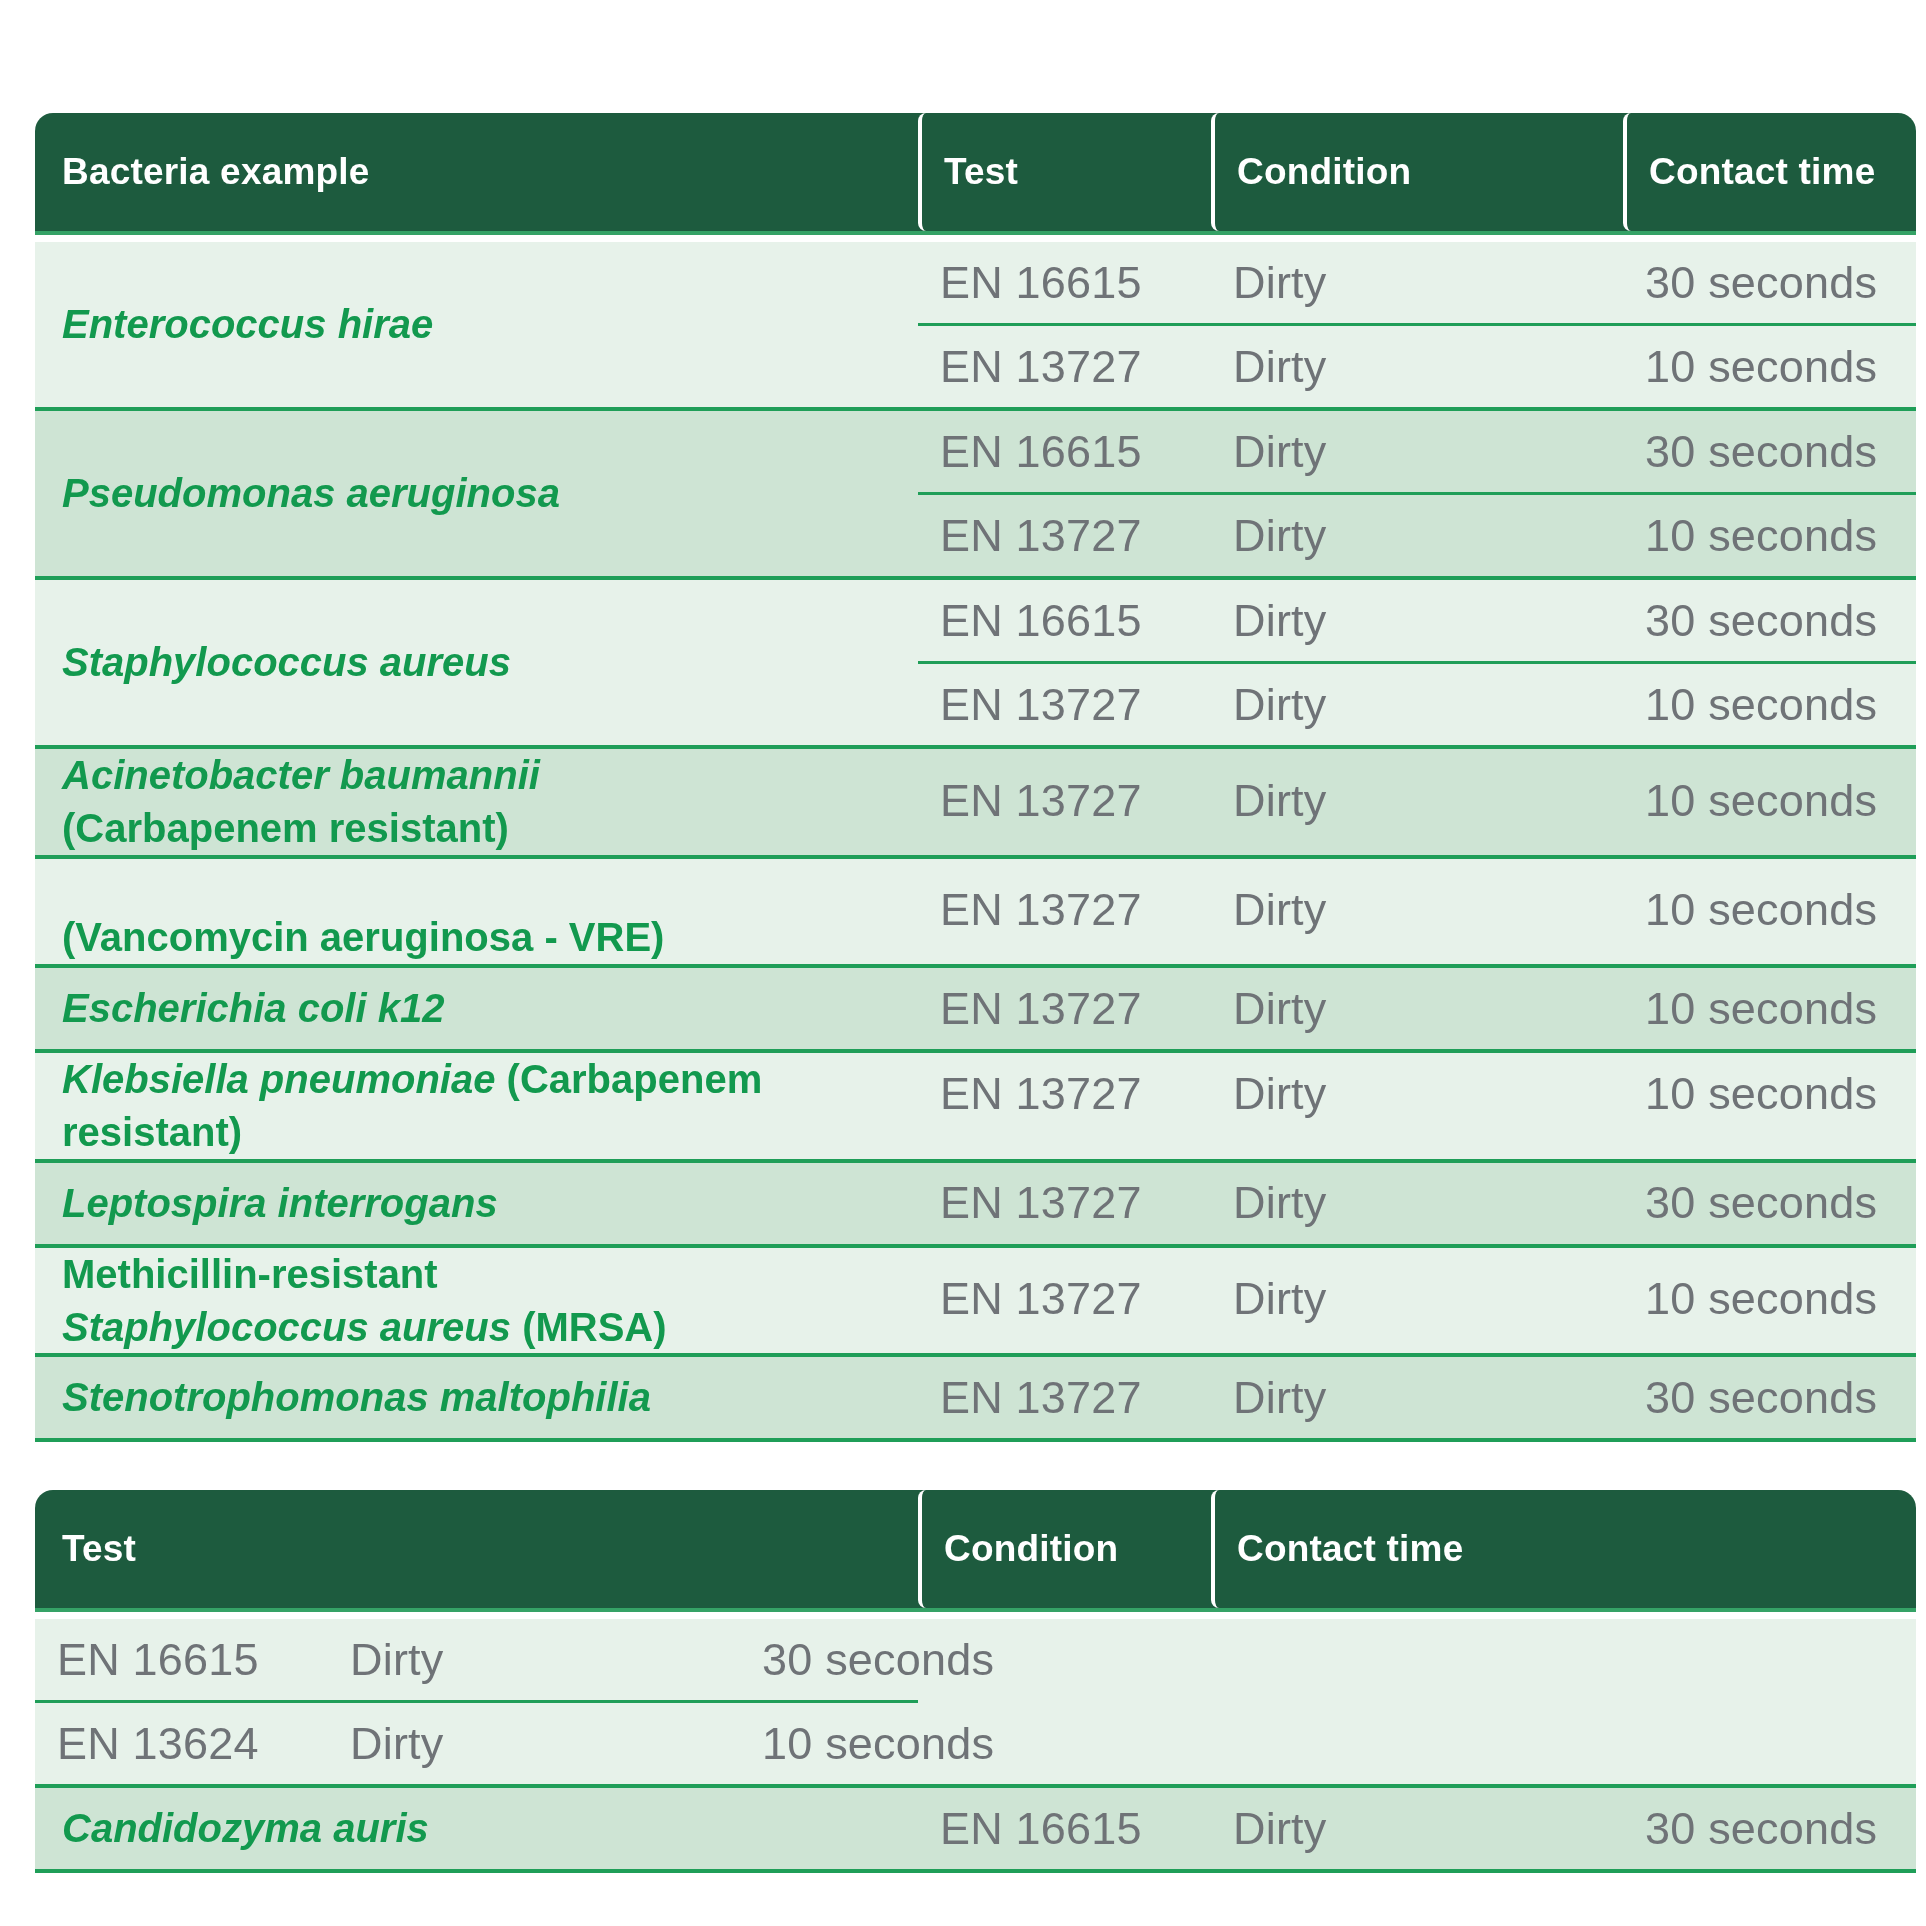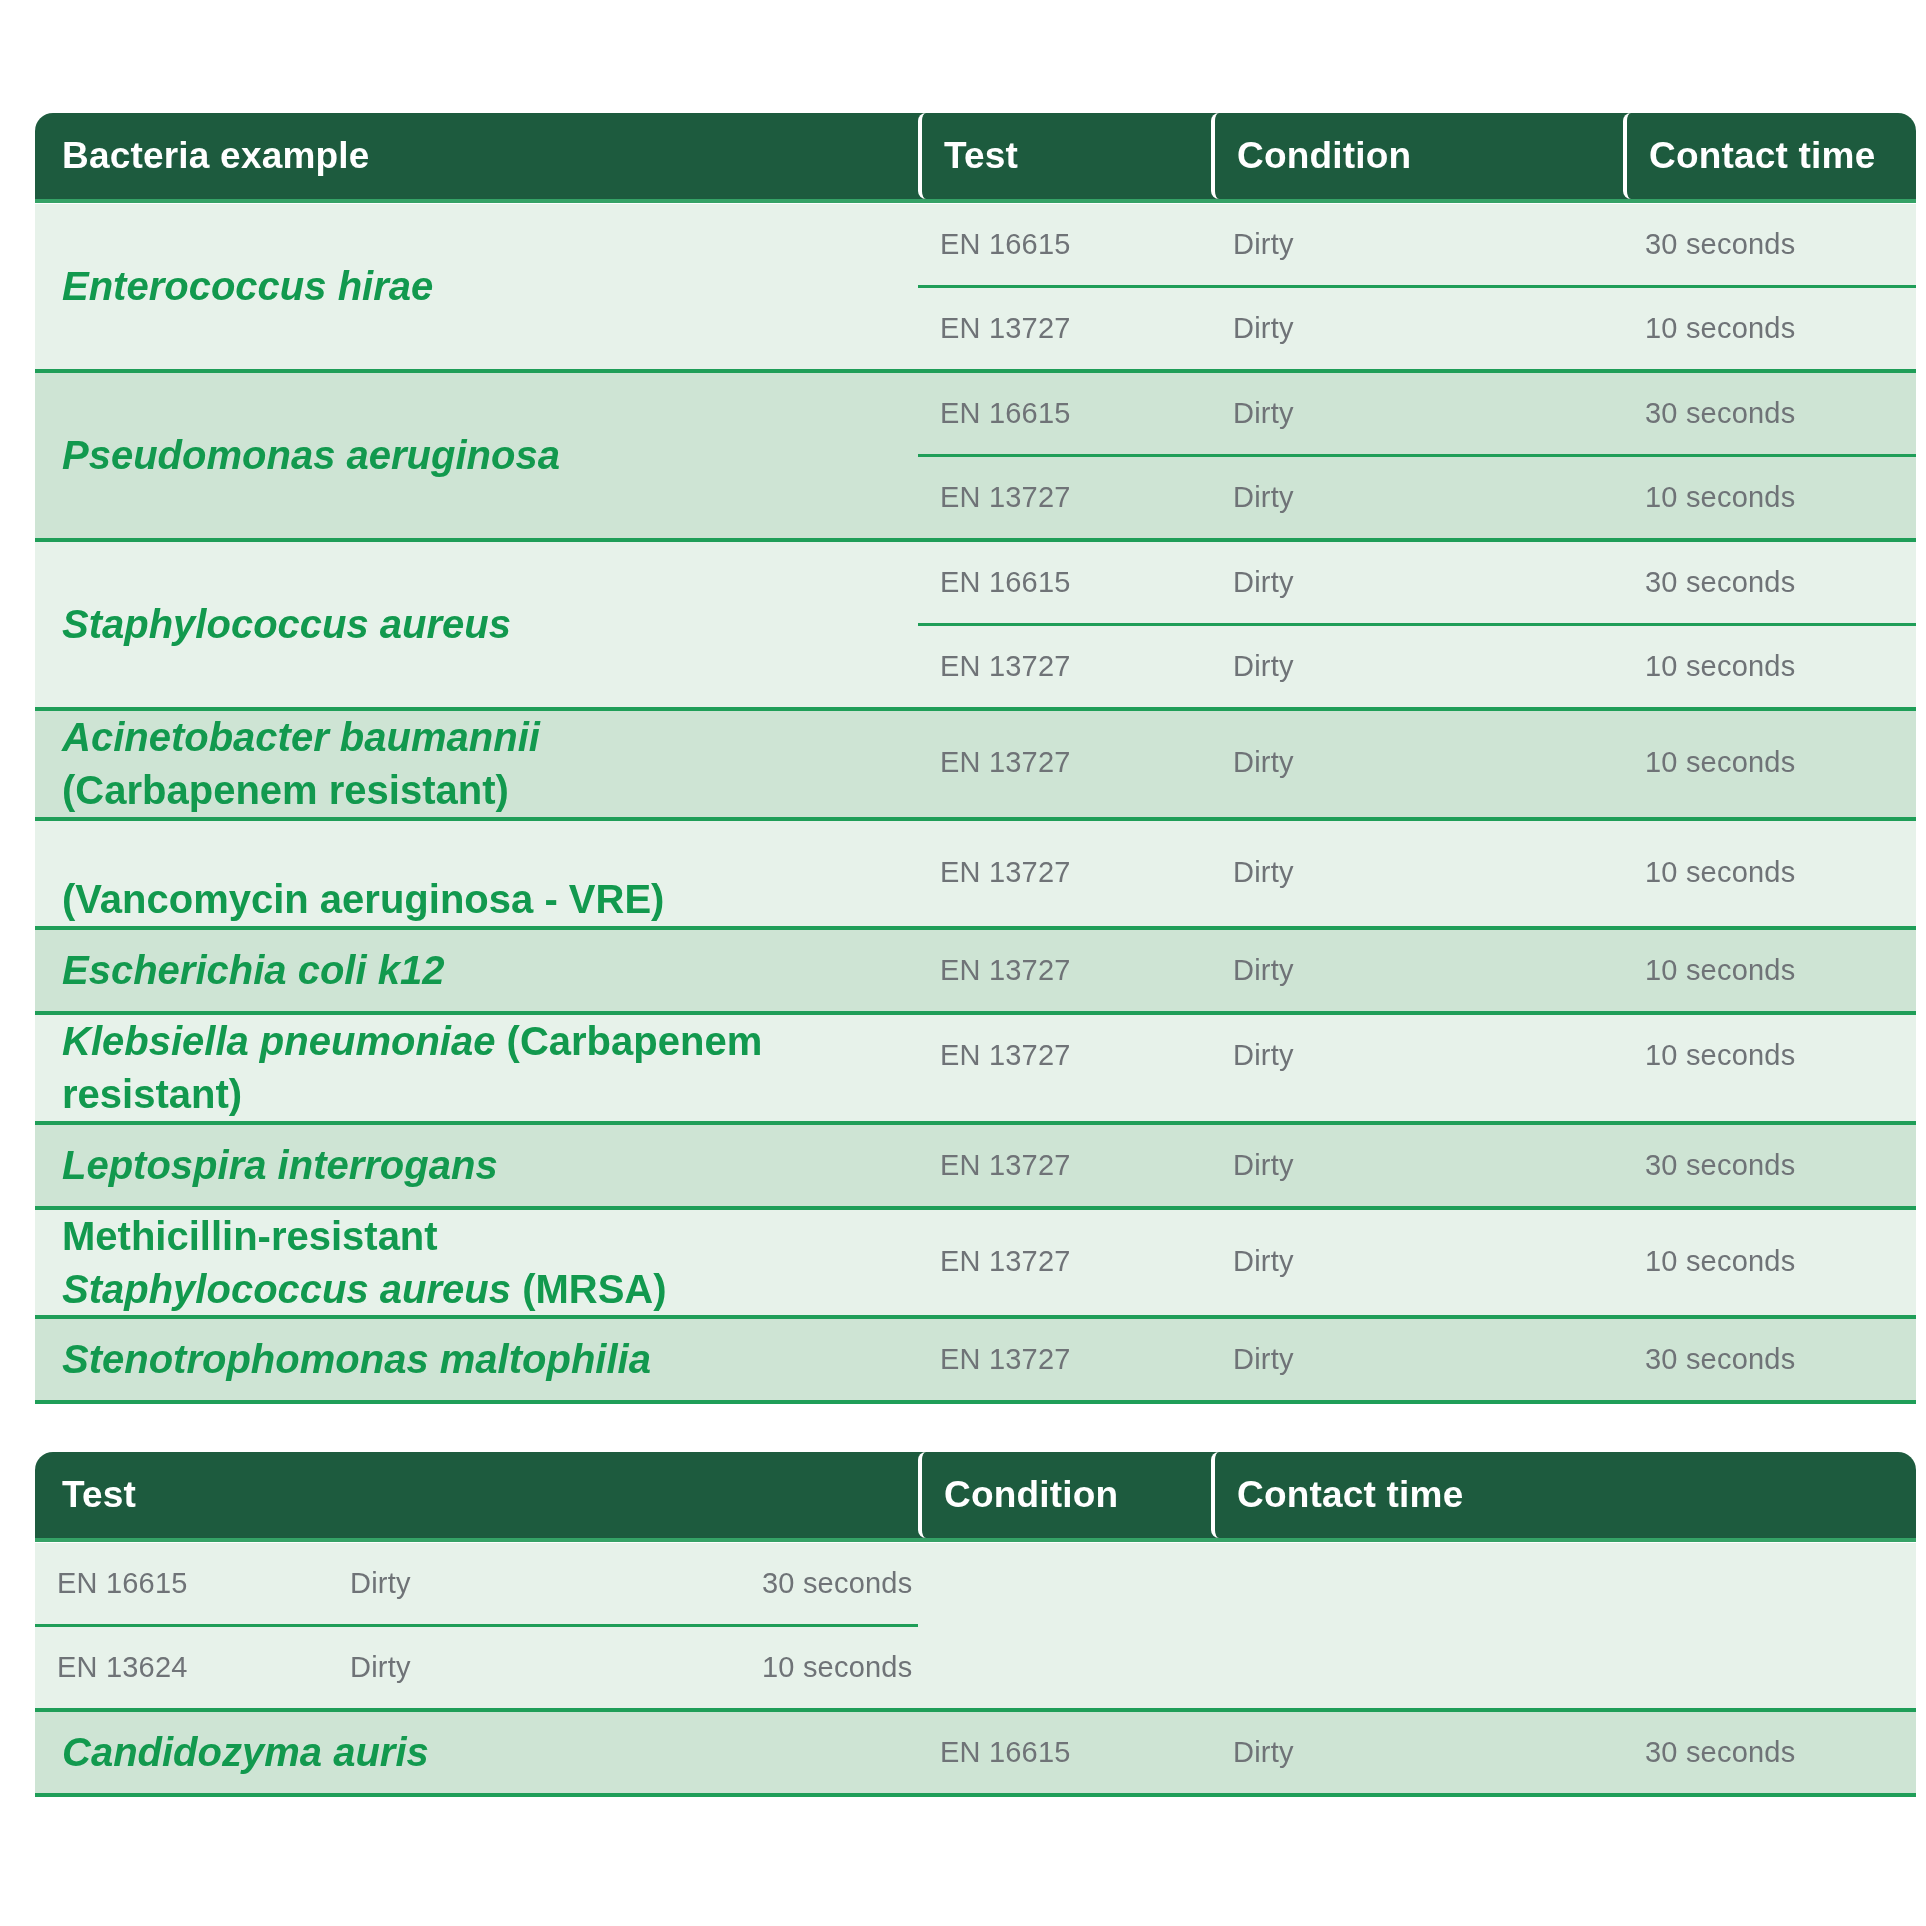--- a/index.html
+++ b/index.html
@@ -8,25 +8,25 @@
     font-family:"Liberation Sans",sans-serif;
     -webkit-font-smoothing:antialiased;
   }
   .page{position:absolute;left:35px;top:113px;width:1881px;}
   .tbl{width:1881px;}
   .tbl + .tbl{margin-top:48px;}
 
   
   .hdr{
     display:grid;grid-template-columns:883px 293px 412px 293px;
-    height:90px;box-sizing:border-box;
+    height:122px;box-sizing:border-box;
     background:var(--header-green);
     border-radius:18px 18px 0 0;
     border-bottom:4px solid var(--header-edge);
-    margin-bottom:1px;
+    margin-bottom:7px;
   }
   .hc{
     display:flex;align-items:center;box-sizing:border-box;
     padding-left:22px;color:var(--header-text);
     font-size:37px;font-weight:700;letter-spacing:0.2px;
   }
   .hc:first-child{padding-left:27px;}
   .hc + .hc{border-left:4px solid #ffffff;border-radius:8px;}
 
   
@@ -46,21 +46,21 @@
 
   .subs{display:flex;flex-direction:column;}
   .sub{
     display:grid;grid-template-columns:293px 412px 293px;
     align-items:center;height:81px;
   }
   .grp.tall .sub{height:103px;}
   .sub + .sub{border-top:3px solid var(--divider-green);}
   .c{
     padding-left:22px;box-sizing:border-box;
-    color:var(--value-gray);font-size:29px;font-weight:400;letter-spacing:0.2px;
+    color:var(--value-gray);font-size:45px;font-weight:400;letter-spacing:0.2px;
     white-space:nowrap;
   }
 </style>
 </head>
 <body>
 
 <div class="page">
     <div class="tbl">
       <div class="hdr">
         <div class="hc">Bacteria example</div>

